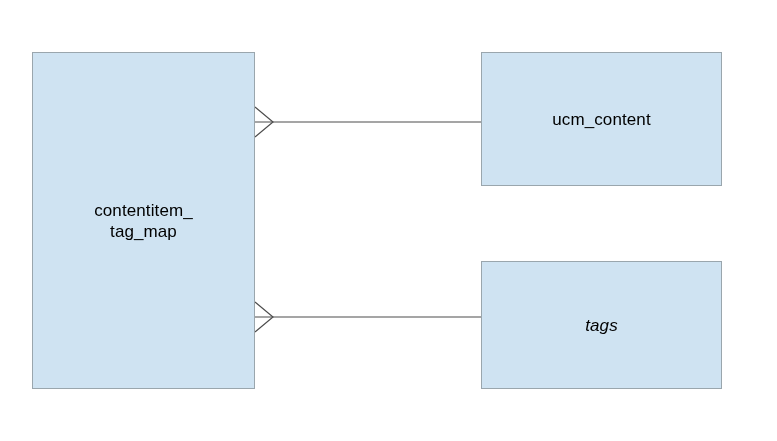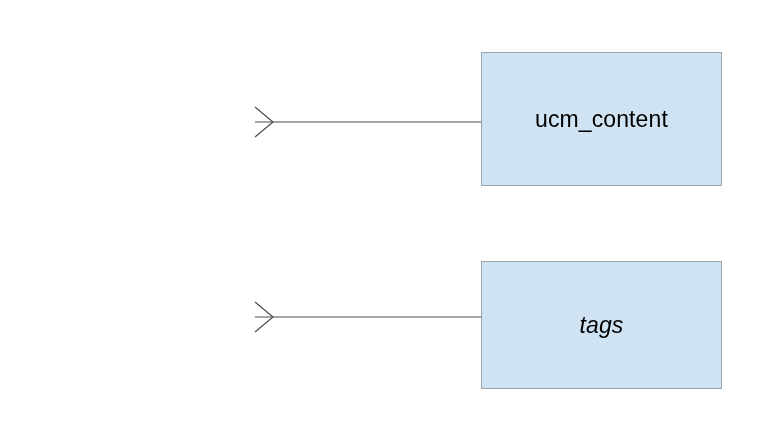--- a/index.html
+++ b/index.html
@@ -23,21 +23,21 @@
     box-sizing: border-box;
     background: #cfe3f2;
     border: 1px solid #9aa6ad;
     display: flex;
     align-items: center;
     justify-content: center;
     text-align: center;
   }
   .entity-label {
     font-family: "Liberation Sans", sans-serif;
-    font-size: 23px;
+    font-size: 17px;
     line-height: 21px;
     color: #000000;
     white-space: pre-line;
     letter-spacing: 0.1px;
   }
   #entity-contentitem-tag-map {
     left: 32px;
     top: 52px;
     width: 223px;
     height: 337px;
@@ -75,20 +75,24 @@
       <line x1="255" y1="122" x2="481" y2="122" stroke="#4d4d4d" stroke-width="1.2"></line>
       <path d="M 255 107 L 273 122 L 255 137" fill="none" stroke="#4d4d4d" stroke-width="1.2" stroke-linejoin="miter" stroke-linecap="butt"></path>
     </g>
 
     <g>
       <line x1="255" y1="317" x2="481" y2="317" stroke="#4d4d4d" stroke-width="1.2"></line>
       <path d="M 255 302 L 273 317 L 255 332" fill="none" stroke="#4d4d4d" stroke-width="1.2" stroke-linejoin="miter" stroke-linecap="butt"></path>
     </g>
   </svg>
 
+  <div class="entity" id="entity-contentitem-tag-map">
+    <span class="entity-label">contentitem_
+tag_map</span>
+  </div>
 
   <div class="entity" id="entity-ucm-content">
     <span class="entity-label">ucm_content</span>
   </div>
 
   <div class="entity" id="entity-tags">
     <span class="entity-label">tags</span>
   </div>
 
 </div>

